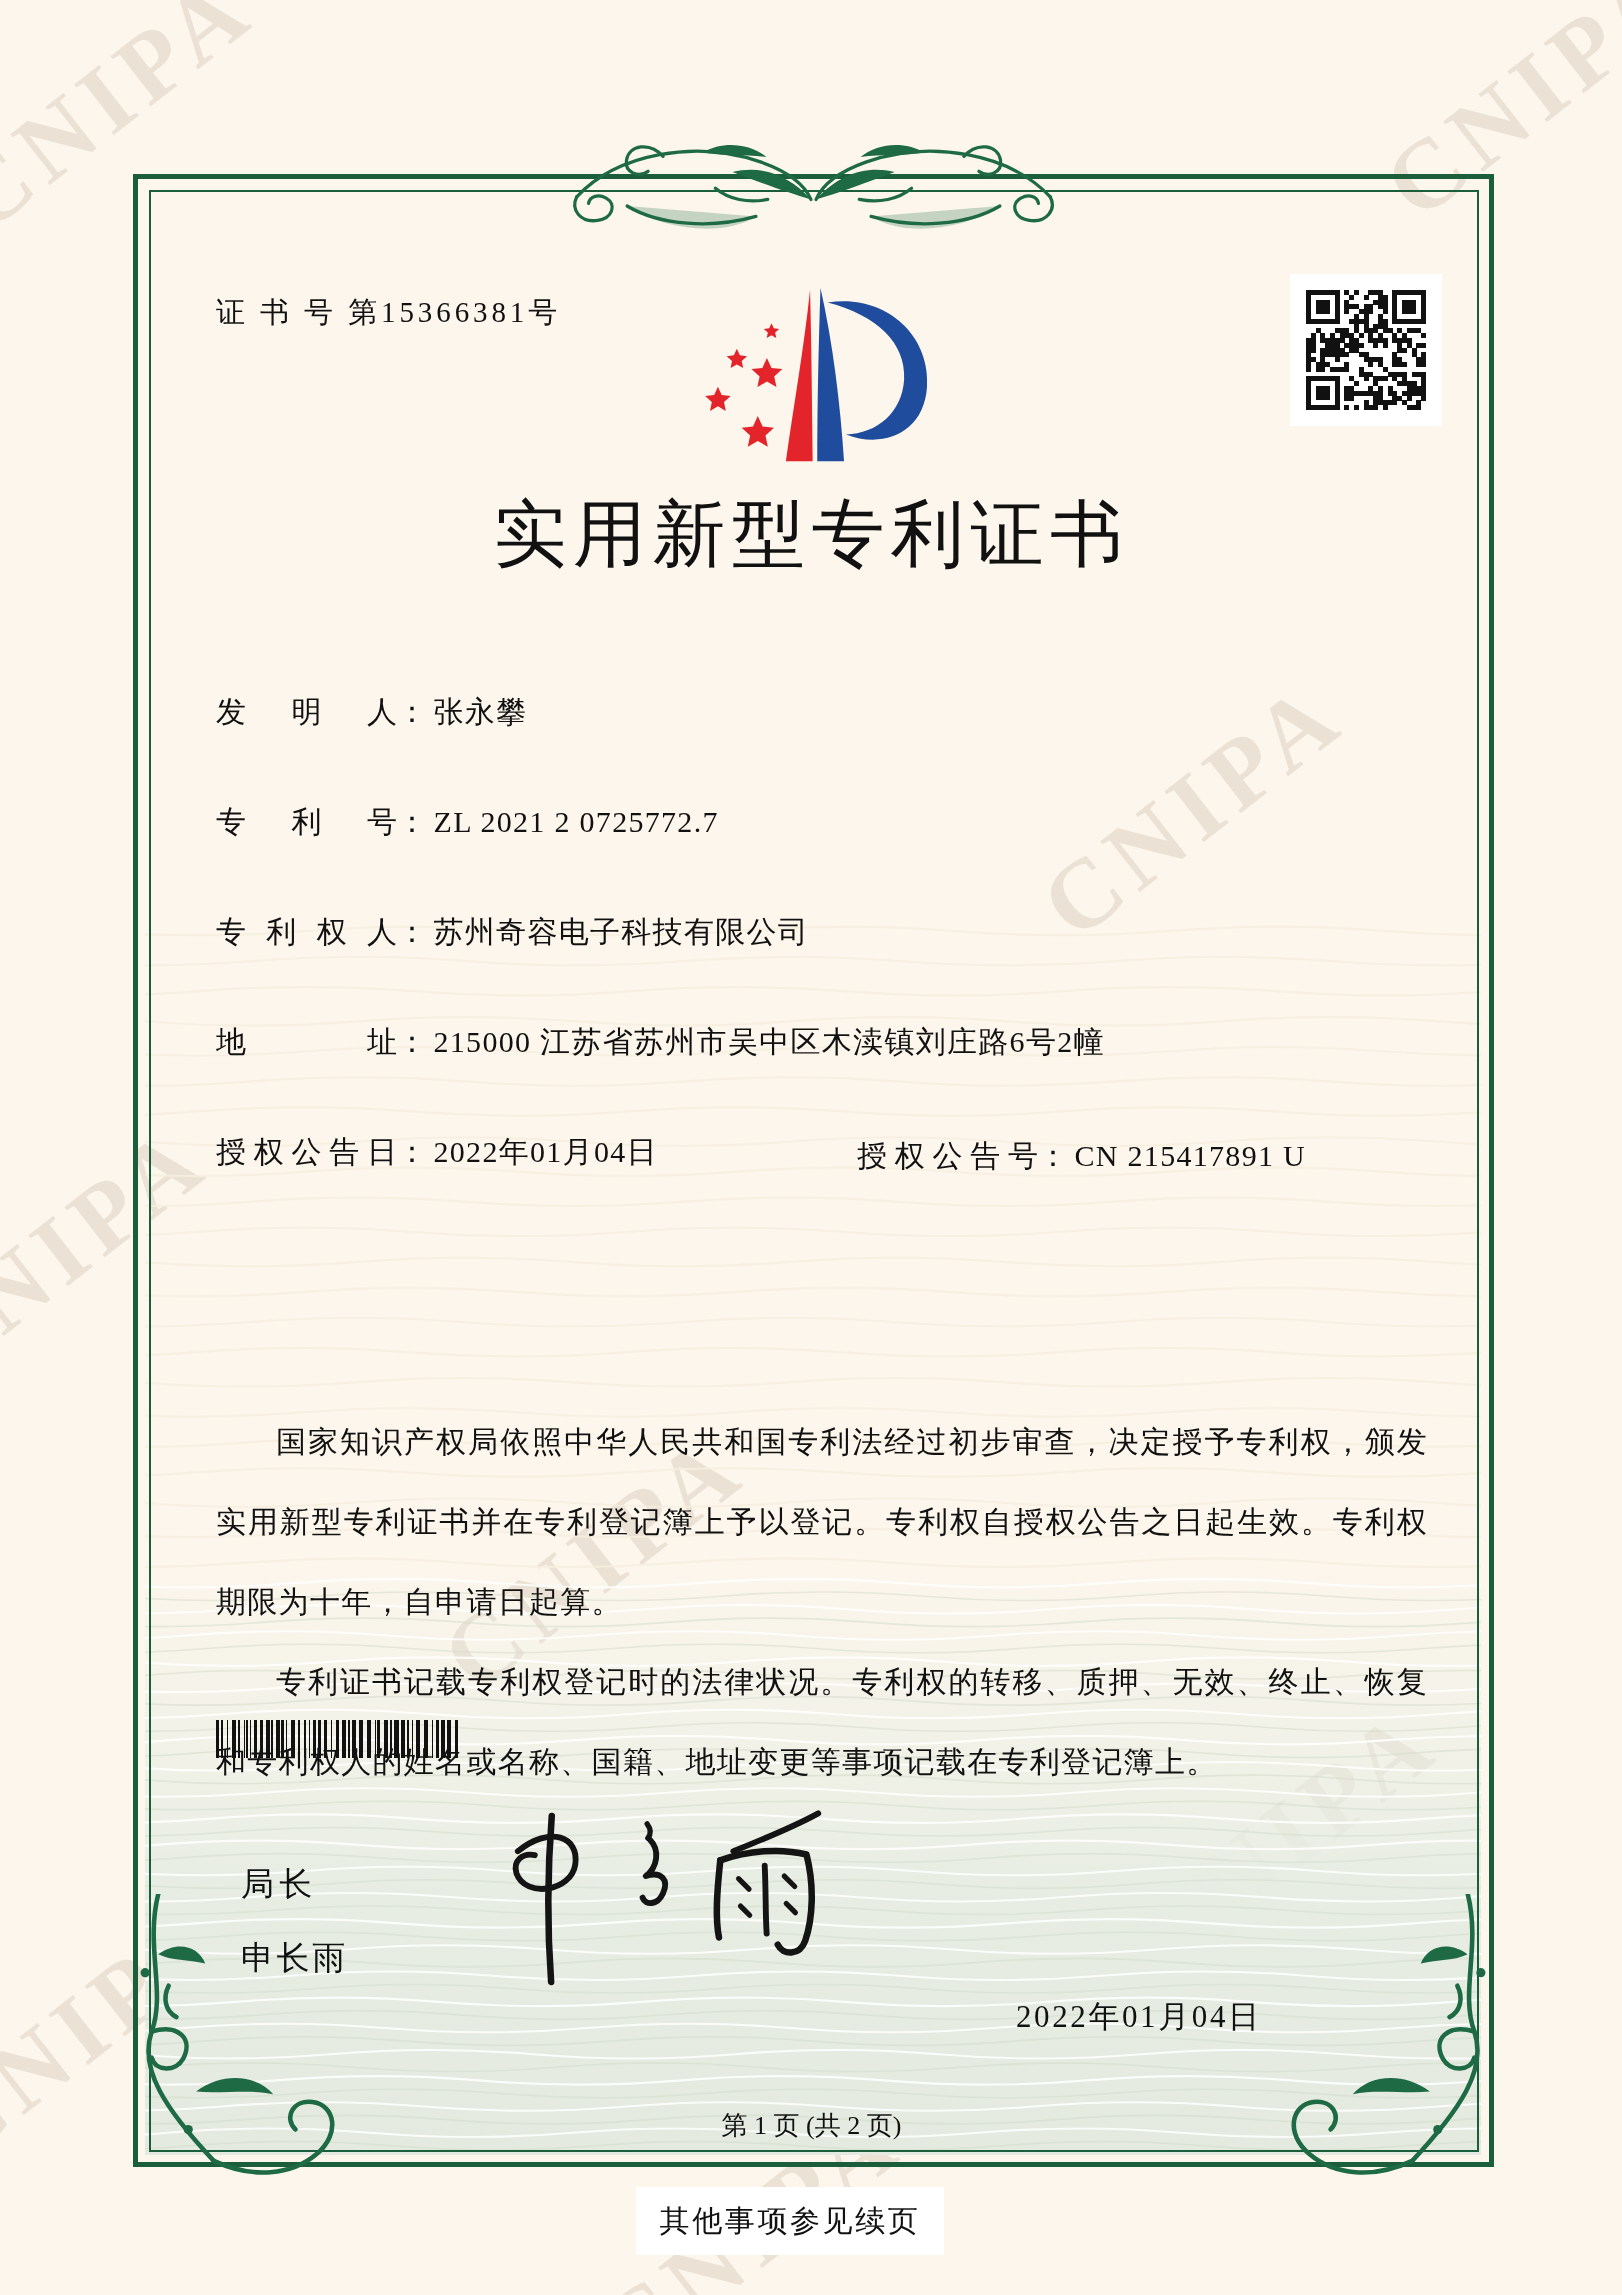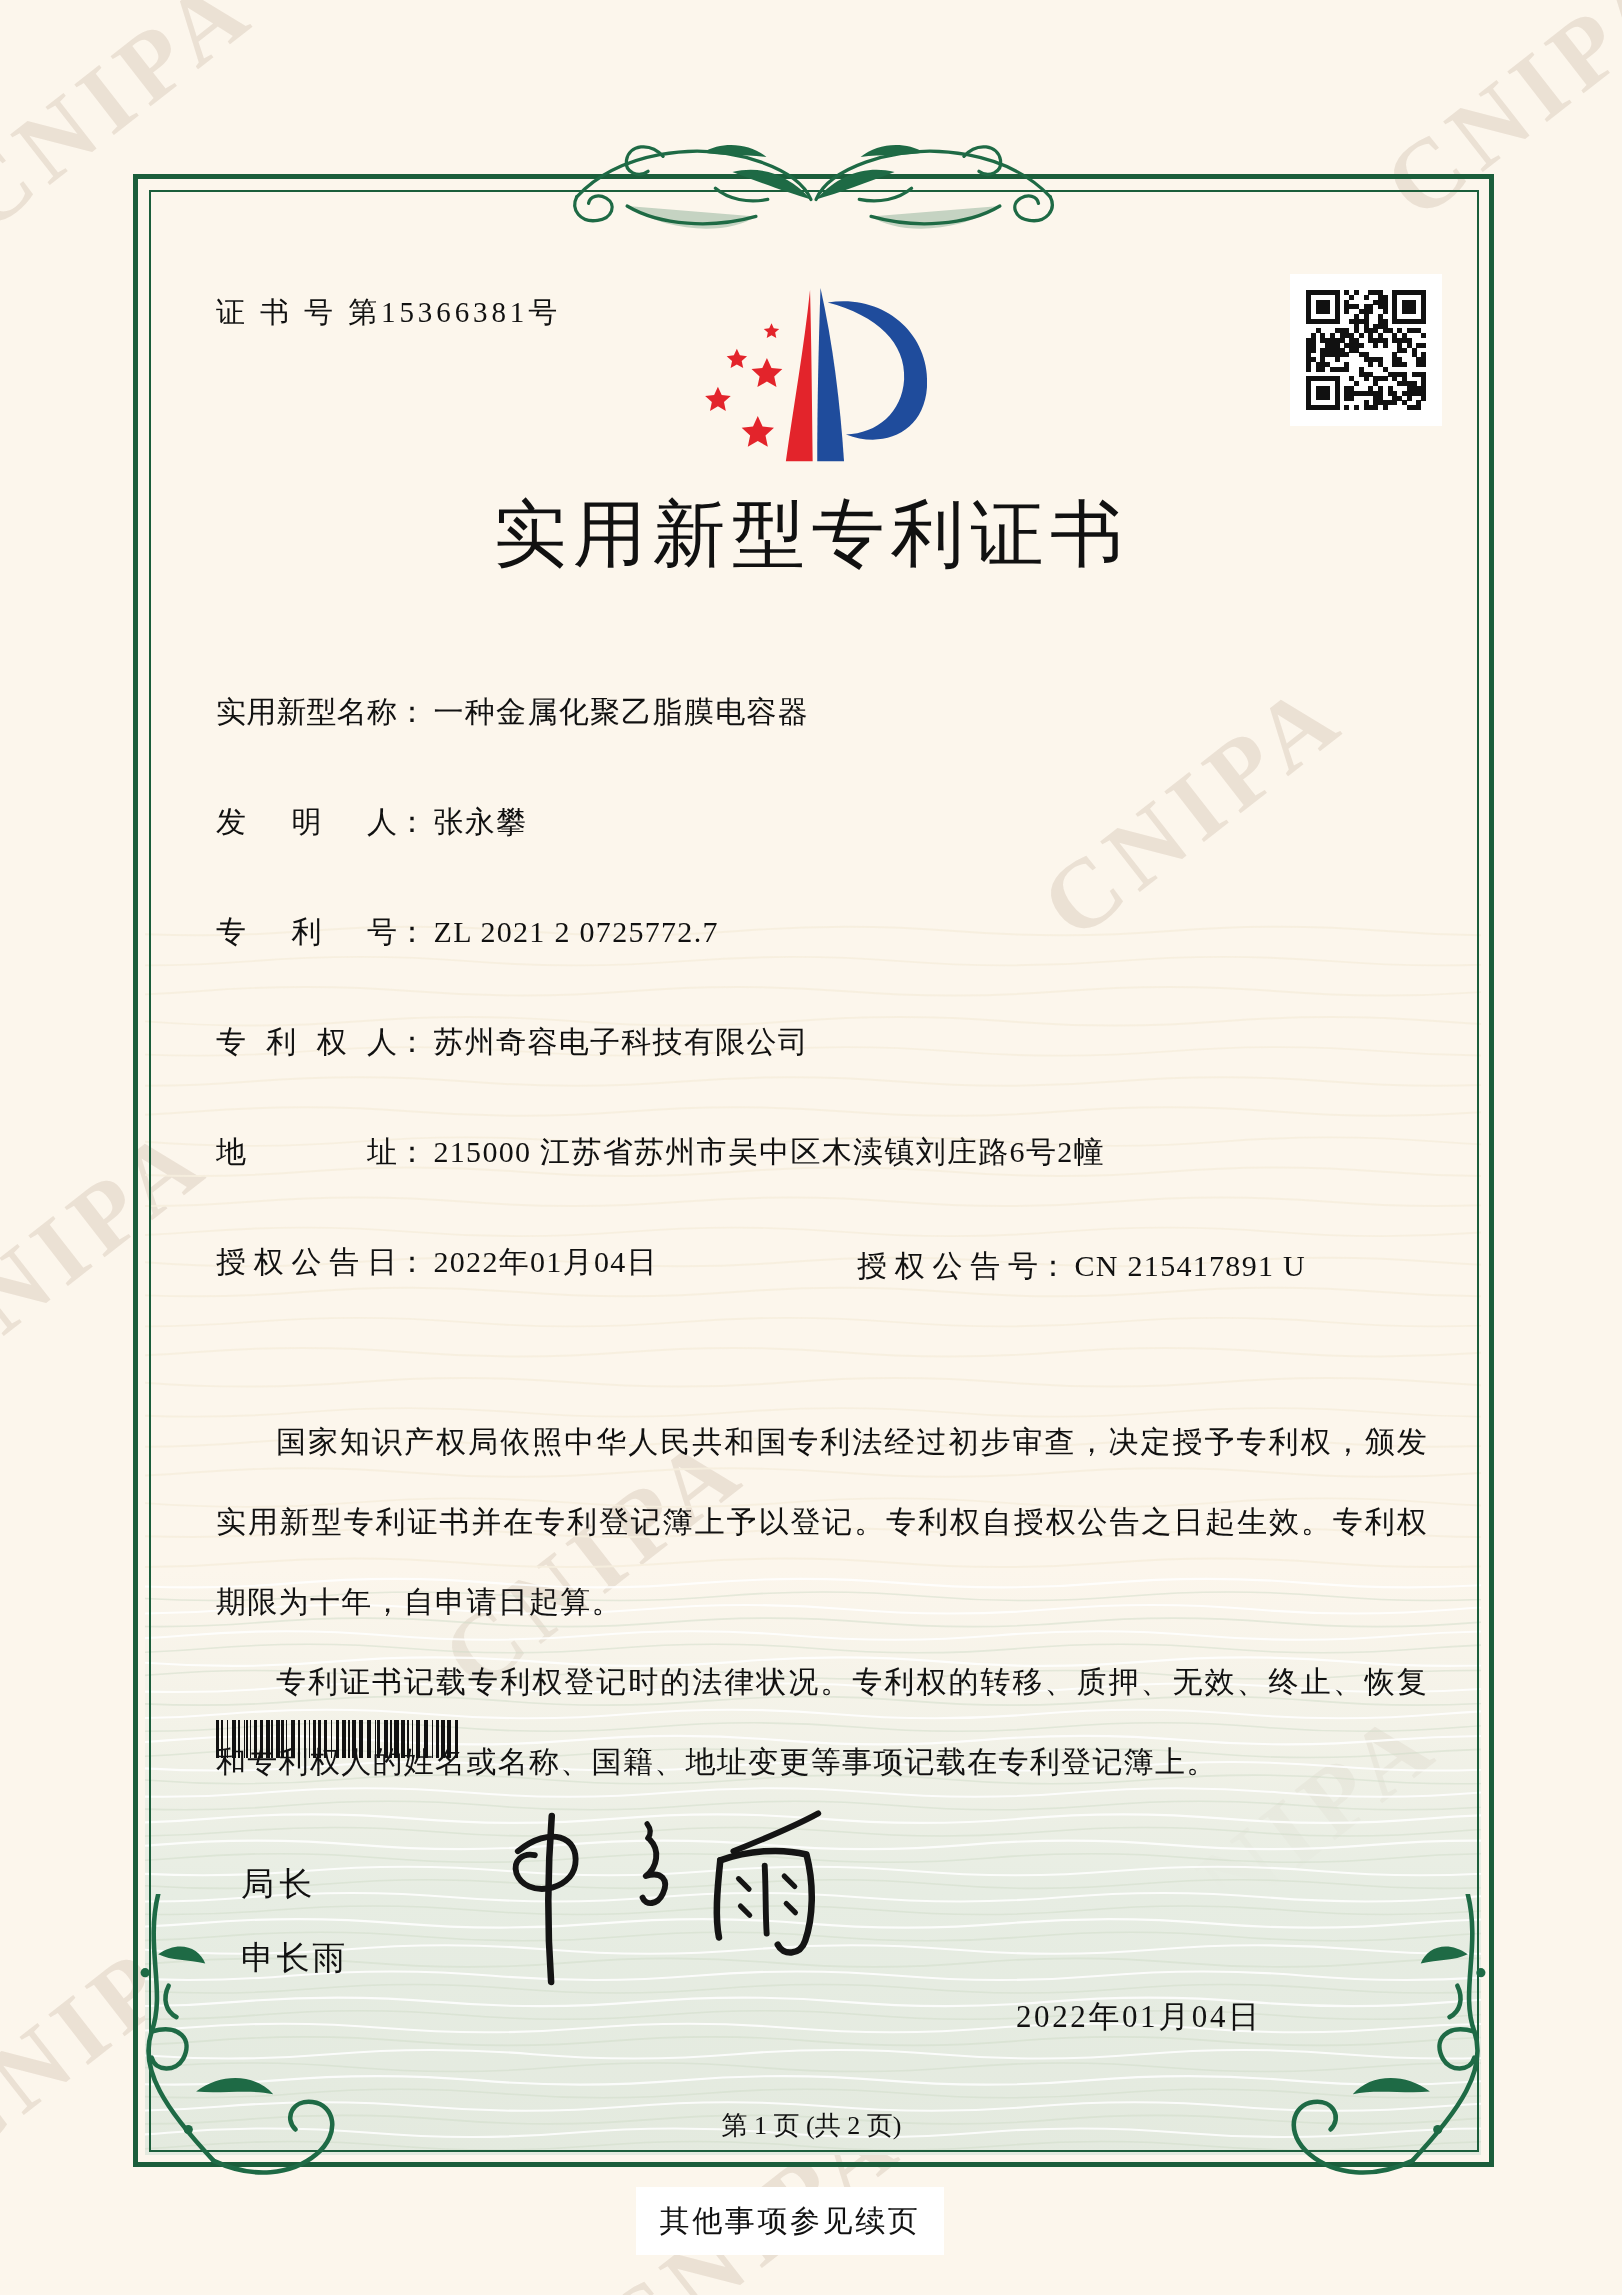--- a/index.html
+++ b/index.html
@@ -458,23 +458,20 @@
       <rect x="0" y="133.20000000000002" width="51.800000000000004" height="51.800000000000004" fill="#111"></rect>
       <rect x="7.4" y="140.6" width="37" height="37" fill="#fff"></rect>
       <rect x="14.8" y="148" width="22.200000000000003" height="22.200000000000003" fill="#111"></rect>
     </svg>
 </div>
 
 <div id="title">实用新型专利证书</div>
 
 <div id="fields">
   <div class="frow">
-    <span class="flabel">实用新型名称</span><span class="fcolon">：</span><span class="fvalue">一种金属化聚乙脂膜电容器</span>
-  </div>
-  <div class="frow">
     <span class="flabel">发明人</span><span class="fcolon">：</span><span class="fvalue">张永攀</span>
   </div>
   <div class="frow">
     <span class="flabel">专利号</span><span class="fcolon">：</span><span class="fvalue">ZL 2021 2 0725772.7</span>
   </div>
   <div class="frow">
     <span class="flabel">专利权人</span><span class="fcolon">：</span><span class="fvalue">苏州奇容电子科技有限公司</span>
   </div>
   <div class="frow">
     <span class="flabel">地址</span><span class="fcolon">：</span><span class="fvalue">215000 江苏省苏州市吴中区木渎镇刘庄路6号2幢</span>

